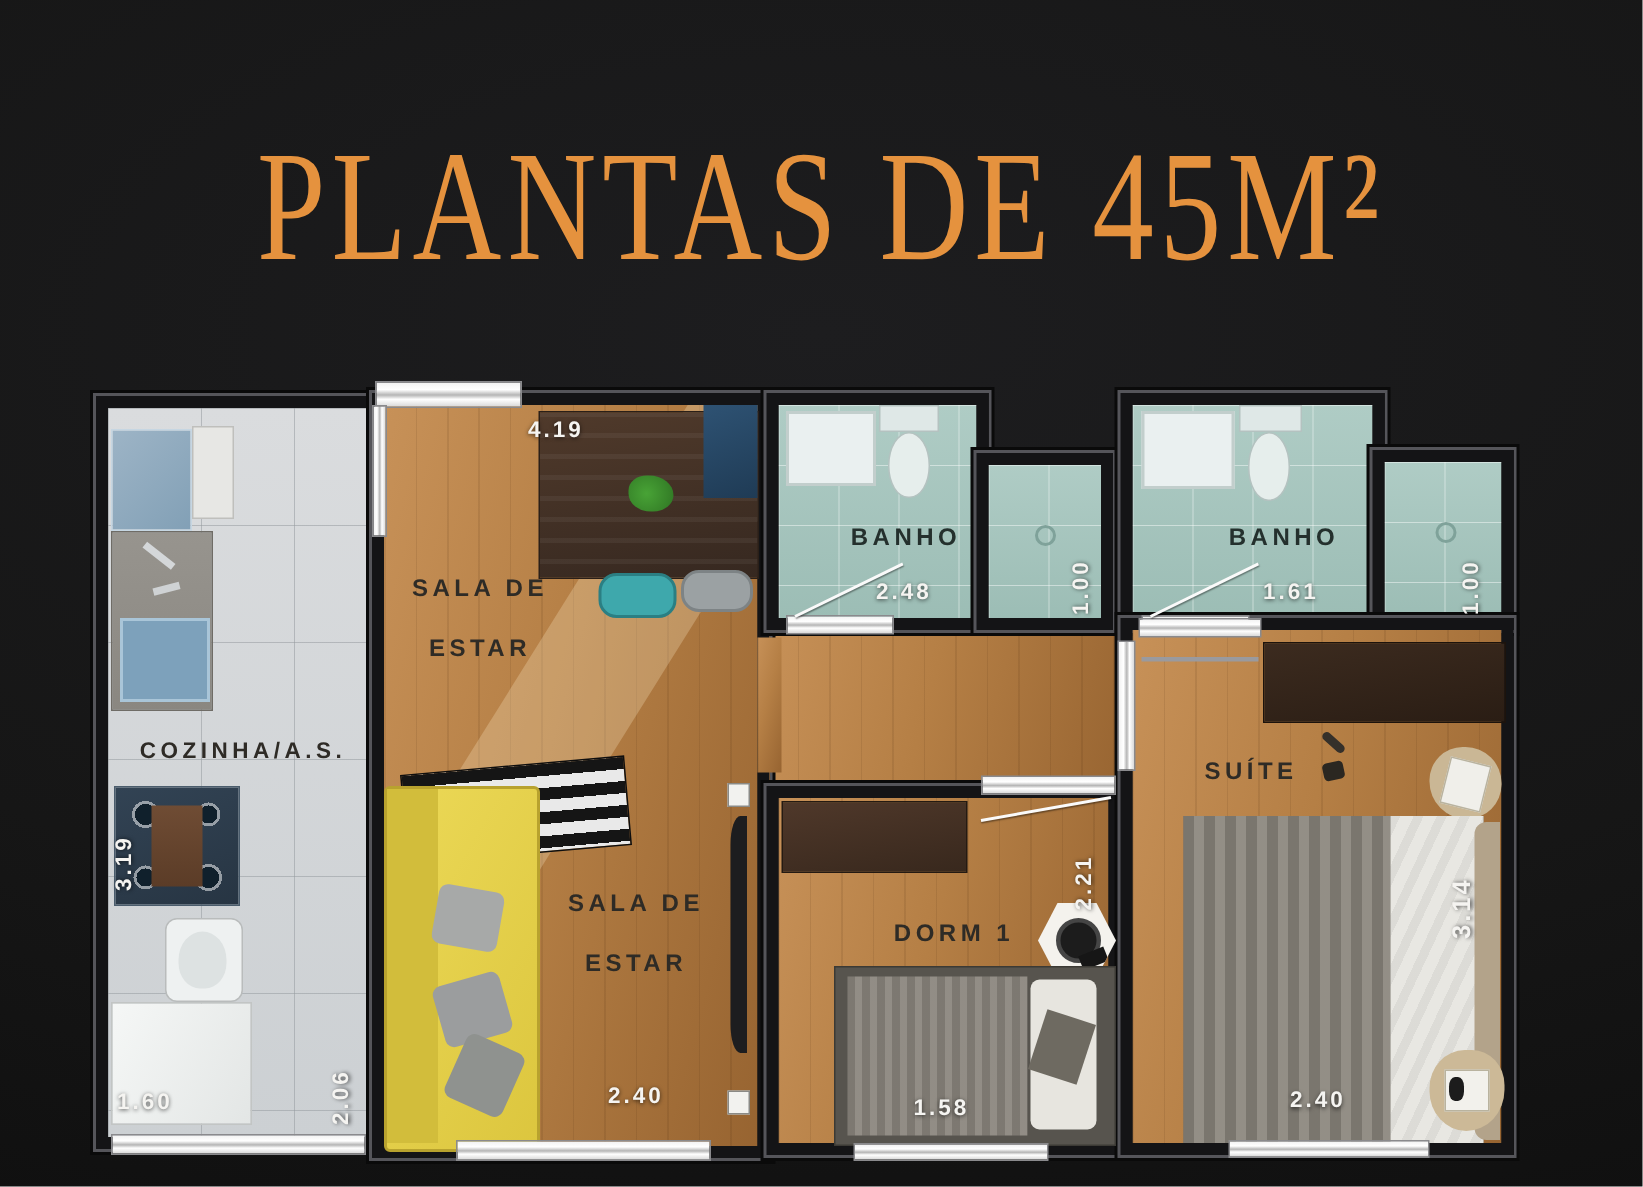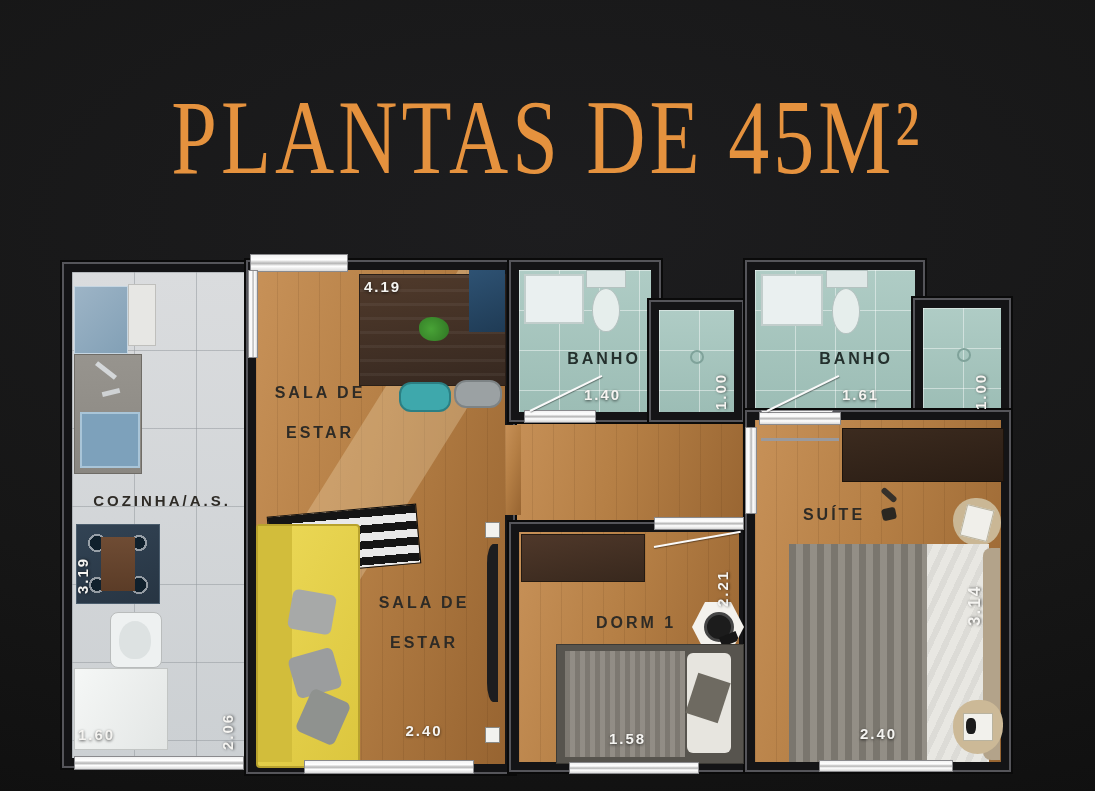--- a/index.html
+++ b/index.html
@@ -172,34 +172,34 @@
   <div class="opening" style="left:590px;top:255px;width:88px;height:11px;"></div>
   <div class="swing" style="left:590px;top:284px;width:88px;transform:rotate(-10deg);"></div>
   <div class="opening vert" style="left:681px;top:165px;width:10px;height:85px;"></div>
   <div class="opening" style="left:695px;top:150px;width:80px;height:11px;"></div>
 
   <div class="room-label" style="left:18px;top:230px;width:160px;font-size:15px;">COZINHA/A.S.</div>
   <div class="dim v" style="left:10px;top:272px;height:60px;">3.19</div>
   <div class="dim" style="left:14px;top:464px;">1.60</div>
   <div class="dim v" style="left:155px;top:428px;height:60px;">2.06</div>
 
-  <div class="dim" style="left:288px;top:16px;margin-left:12px;">4.19</div>
+  <div class="dim" style="left:288px;top:16px;">4.19</div>
   <div class="room-label" style="left:196px;top:122px;width:120px;">
     <div>SALA DE</div>
     <div style="margin-top:22px;">ESTAR</div>
   </div>
 
   <div class="room-label" style="left:300px;top:332px;width:120px;">
     <div>SALA DE</div>
     <div style="margin-top:22px;">ESTAR</div>
   </div>
   <div class="dim" style="left:305px;top:460px;width:110px;text-align:center;">2.40</div>
 
   <div class="room-label" style="left:485px;top:88px;width:110px;color:#24302d;">BANHO</div>
-  <div class="dim" style="left:520px;top:124px;">1.40</div>
+  <div class="dim" style="left:520px;top:124px;">2.48</div>
   <div class="dim v" style="left:648px;top:86px;height:62px;">1.00</div>
 
   <div class="room-label" style="left:742px;top:88px;width:100px;color:#24302d;">BANHO</div>
   <div class="dim" style="left:778px;top:124px;">1.61</div>
   <div class="dim v" style="left:908px;top:86px;height:62px;">1.00</div>
 
   <div class="room-label" style="left:522px;top:352px;width:100px;">DORM 1</div>
   <div class="dim v" style="left:650px;top:283px;height:62px;">2.21</div>
   <div class="dim" style="left:545px;top:468px;">1.58</div>
 

